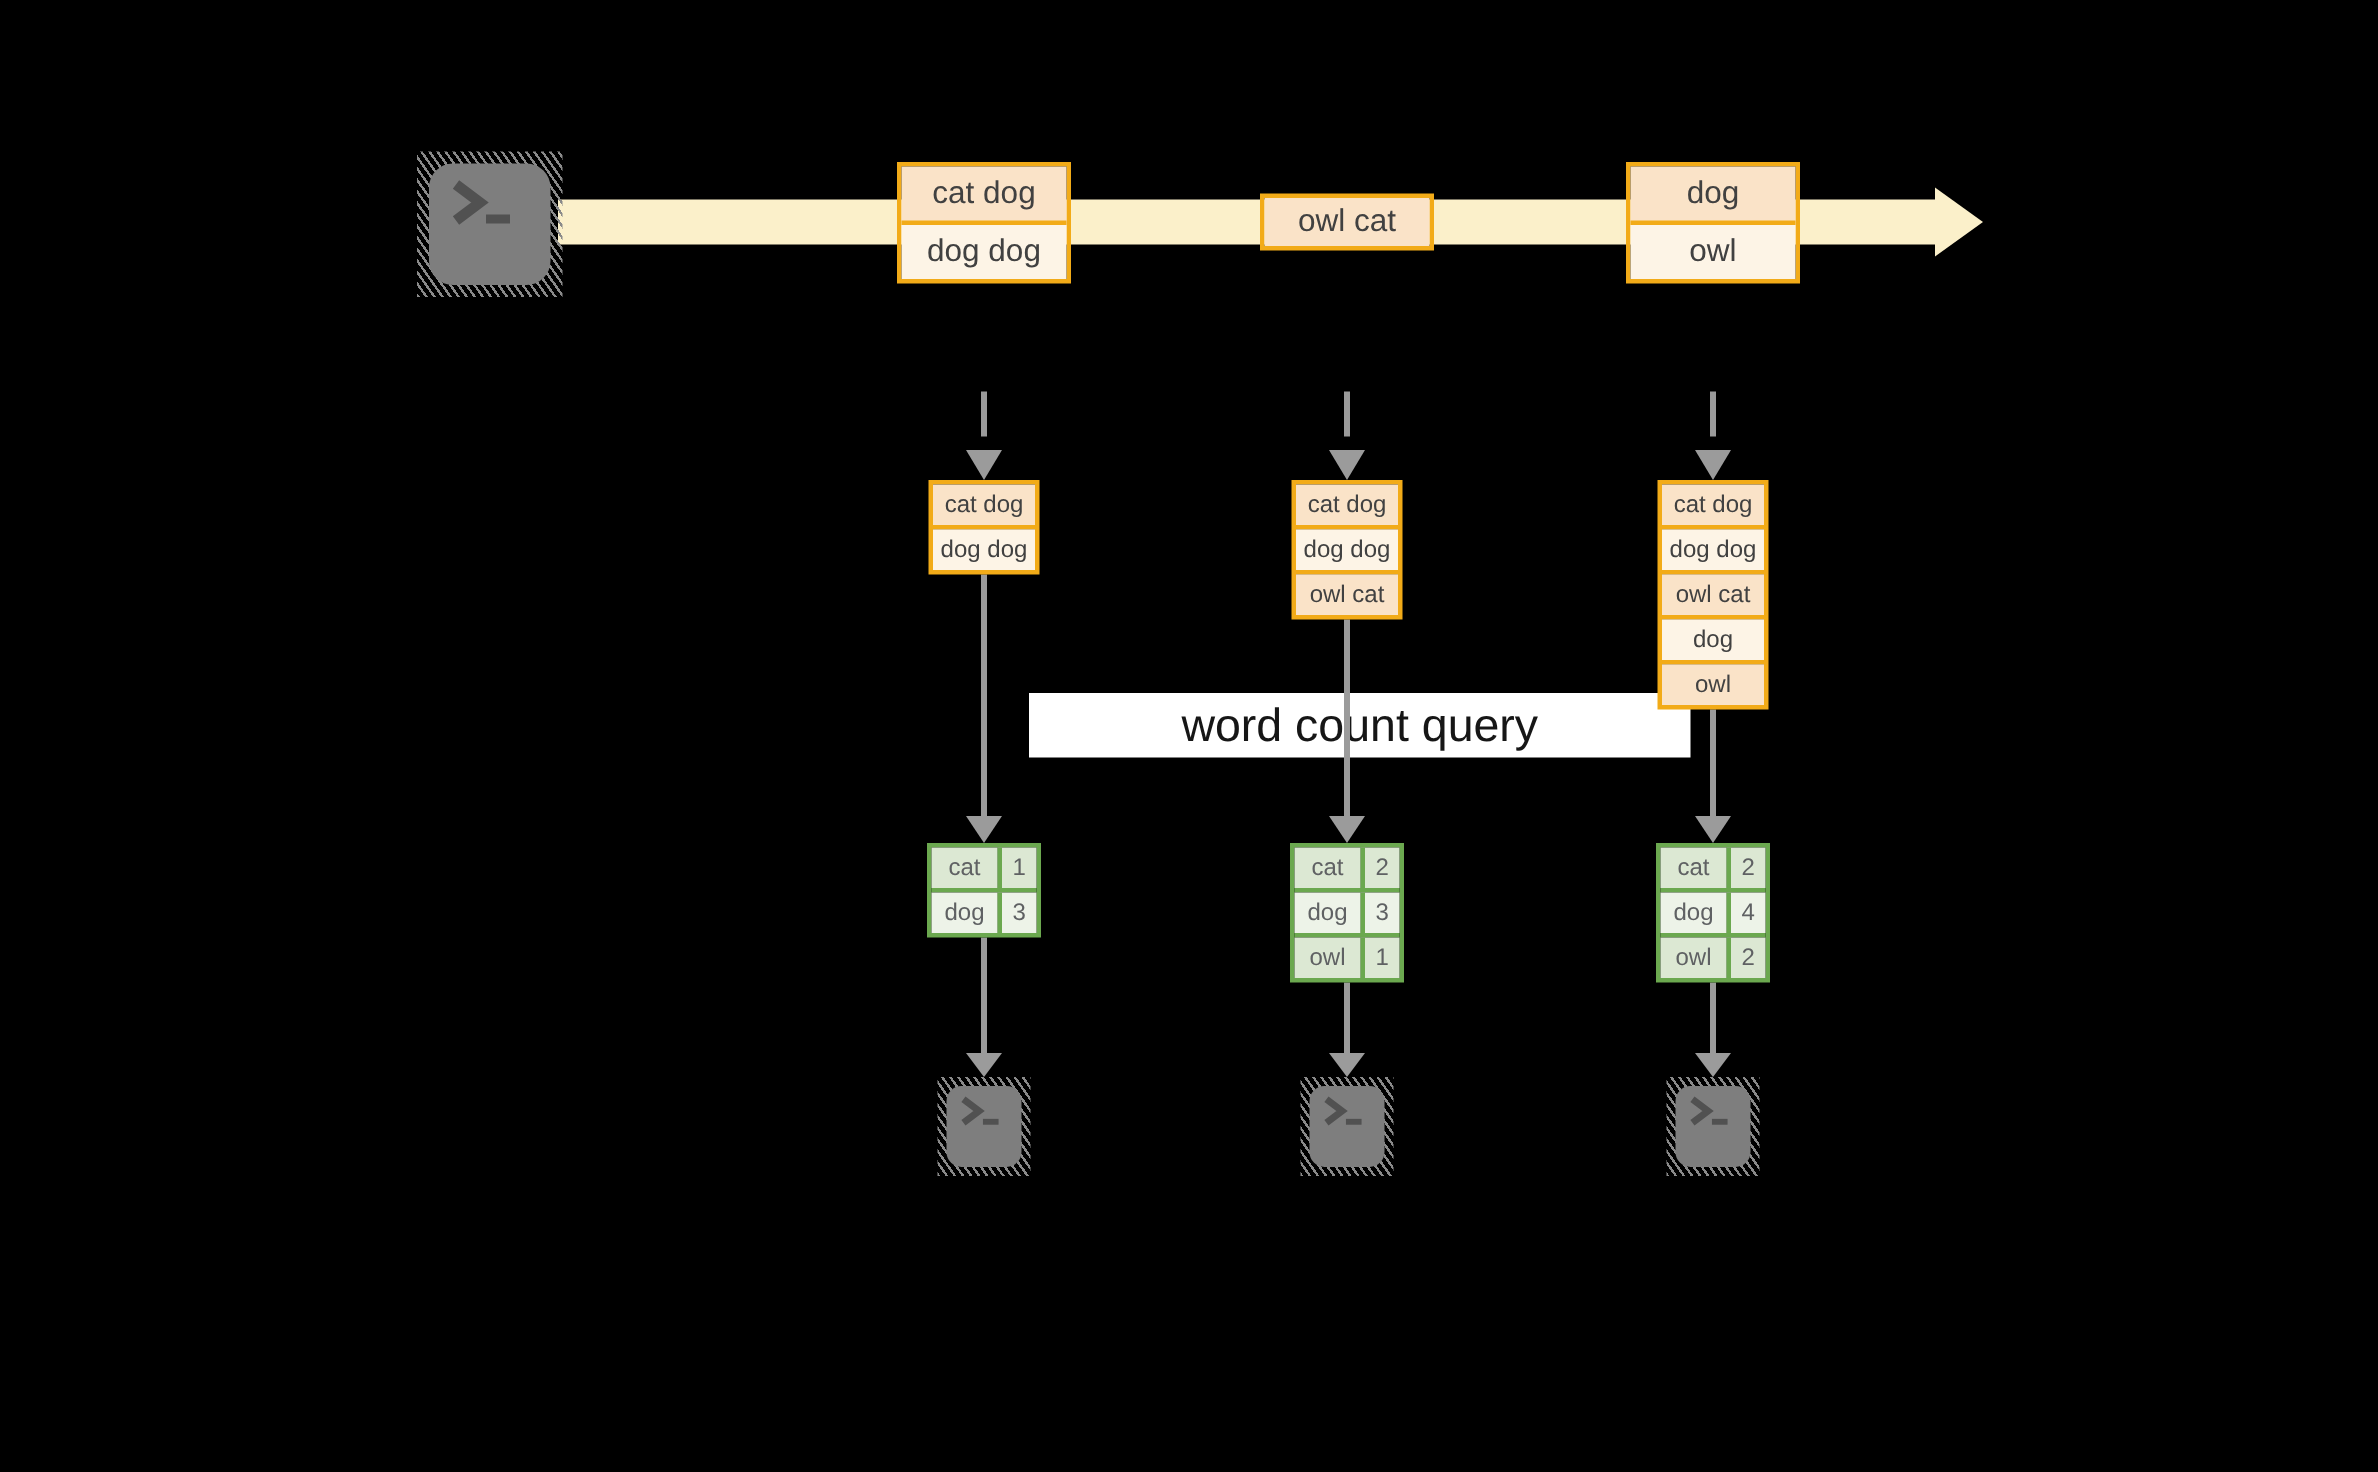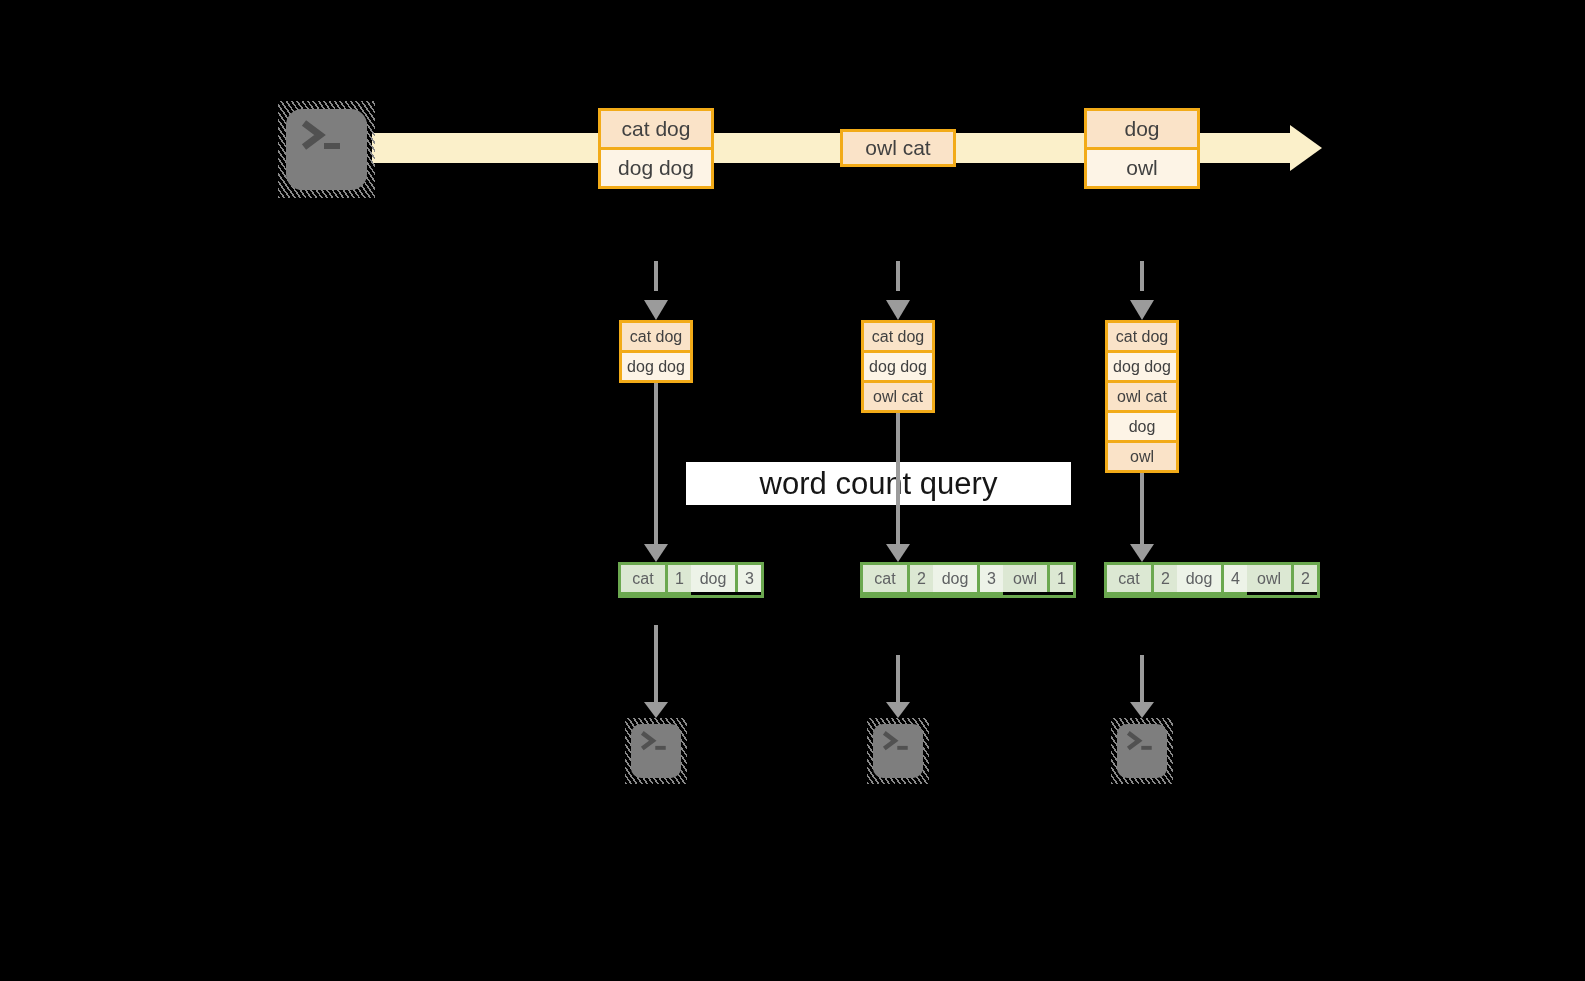--- a/index.html
+++ b/index.html
@@ -27,25 +27,25 @@
   .dash{position:absolute;width:4px;height:30px;background:#9B9B9B;z-index:4;}
   .dhead{position:absolute;width:0;height:0;z-index:4;
          border-left:12px solid transparent;border-right:12px solid transparent;
          border-top:20px solid #9B9B9B;}
   .vline{position:absolute;width:4px;background:#9B9B9B;z-index:4;}
   .vhead{position:absolute;width:0;height:0;z-index:4;
          border-left:12px solid transparent;border-right:12px solid transparent;
          border-top:18px solid #9B9B9B;}
 
   
-  .banner{position:absolute;left:686px;top:462px;width:385px;height:43px;background:#FFFFFF;
+  .banner{position:absolute;left:686px;top:462px;width:441px;height:43px;background:#FFFFFF;
           display:flex;align-items:center;justify-content:center;font-size:31px;color:#161616;z-index:3;}
 
   
-  .gtable{position:absolute;border:3px solid #6BA84F;display:flex;z-index:5;}
+  .gtable{position:absolute;border:3px solid #6BA84F;display:flex;flex-direction:column;z-index:5;}
   .grow{display:flex;border-bottom:3px solid #6BA84F;}
   .grow:last-child{border-bottom:none;}
   .gname{width:44px;height:27px;display:flex;align-items:center;justify-content:center;
          font-size:16px;color:#5F6163;}
   .gval{width:23px;height:27px;border-left:3px solid #6BA84F;display:flex;align-items:center;
         justify-content:center;font-size:16px;color:#5F6163;}
   .g-dark{background:#DCE8D3;}
   .g-light{background:#EDF3E8;}
 
   

